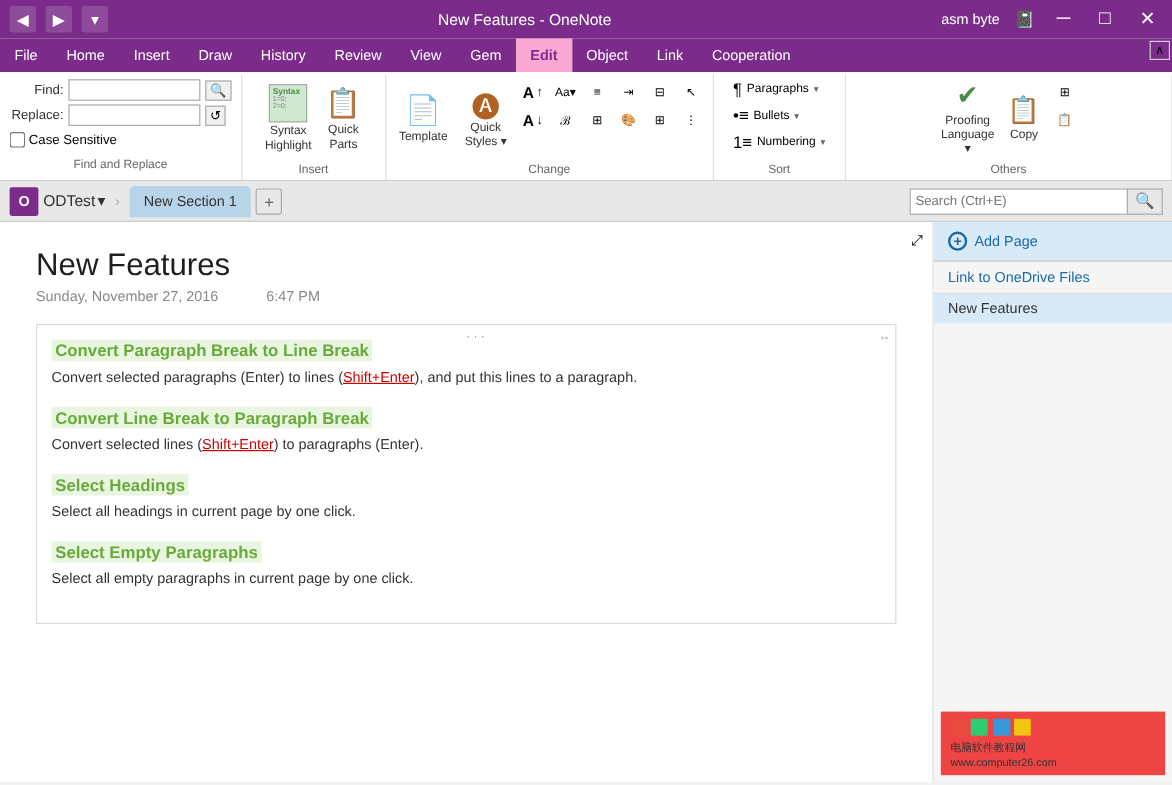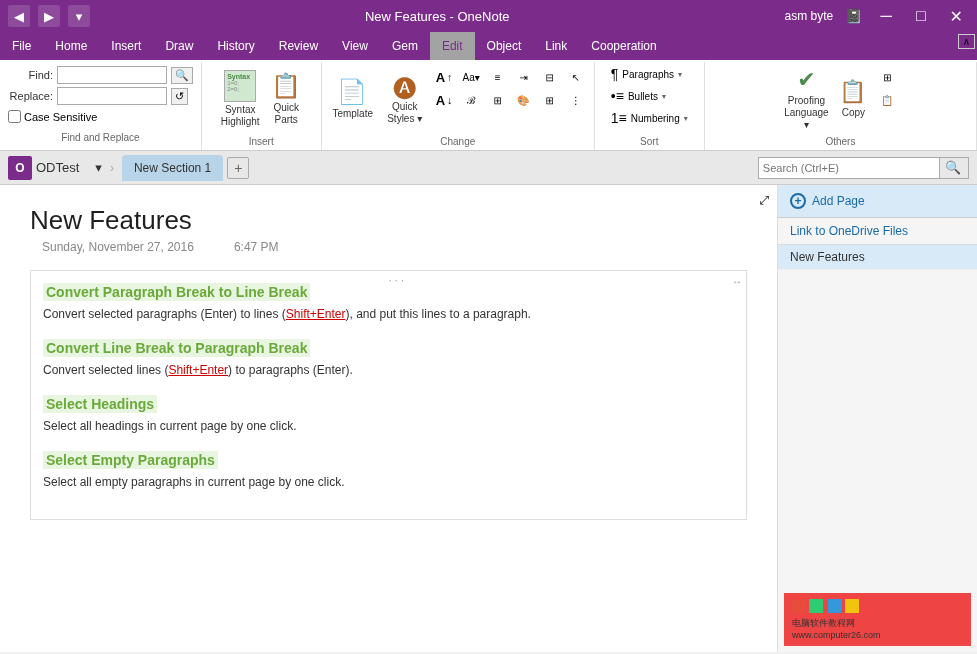--- a/index.html
+++ b/index.html
@@ -38,21 +38,21 @@
       align-items: stretch;
     }
     .menu-item {
       color: white;
       padding: 0 12px;
       display: flex;
       align-items: center;
       cursor: pointer;
       font-size: 12px;
     }
-    .menu-item.active { background: #a3a3a3; color: #7B2C8B; font-weight: 400; }
+    .menu-item.active { background: #f9a8d4; color: #7B2C8B; font-weight: 700; }
 
     
     .ribbon {
       background: white;
       border-bottom: 1px solid #ccc;
       display: flex;
       align-items: stretch;
       padding: 2px 0 0 0;
       min-height: 90px;
     }
@@ -180,21 +180,21 @@
     .notebook-icon {
       width: 24px; height: 24px;
       background: #7B2C8B;
       border-radius: 2px;
       display: flex; align-items: center; justify-content: center;
       color: white; font-size: 12px; font-weight: bold;
     }
     .notebook-name {
       font-size: 13px;
       color: #333;
-      display: flex; align-items: flex-end; gap: 16px;
+      display: flex; align-items: flex-end; gap: 2px;
       cursor: pointer;
     }
     .section-tab {
       background: #b8d4e8;
       border-radius: 4px 4px 0 0;
       padding: 4px 12px;
       font-size: 12px;
       color: #333;
       cursor: pointer;
       height: 26px;
@@ -250,21 +250,20 @@
       font-weight: normal;
       color: #1f1f1f;
       margin-bottom: 4px;
     }
     .page-meta {
       display: flex;
       gap: 40px;
       color: #888;
       font-size: 12px;
       margin-bottom: 16px;
-      margin-left: 12px;
     }
     .content-box {
       border: 1px solid #ddd;
       padding: 12px;
       margin-bottom: 0;
       position: relative;
     }
     .content-box-handle {
       position: absolute;
       top: 4px;

